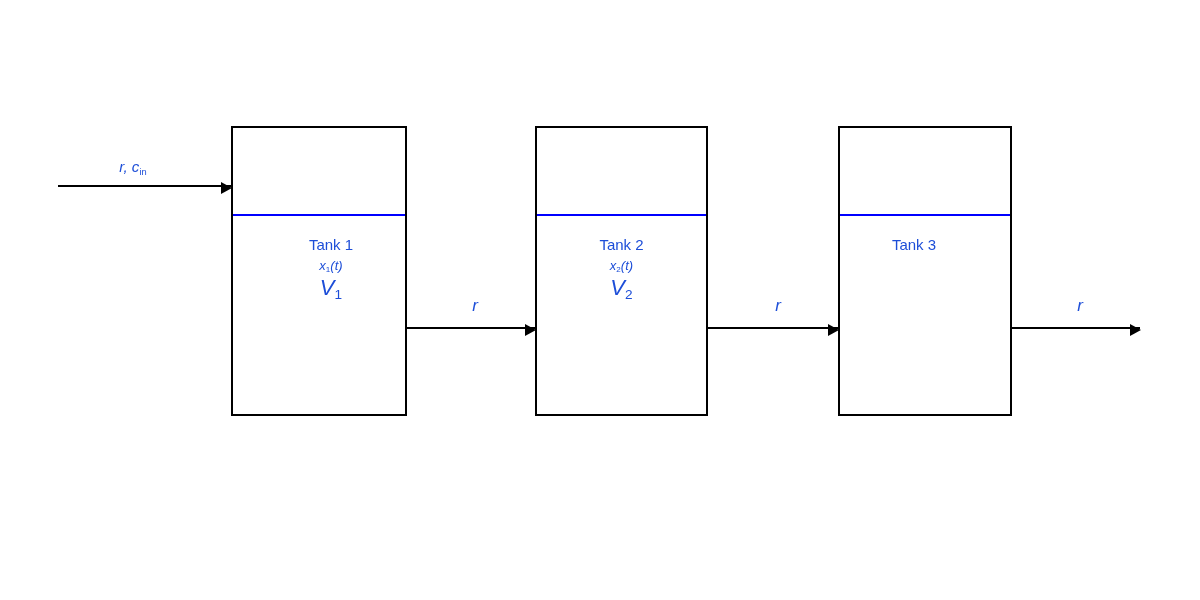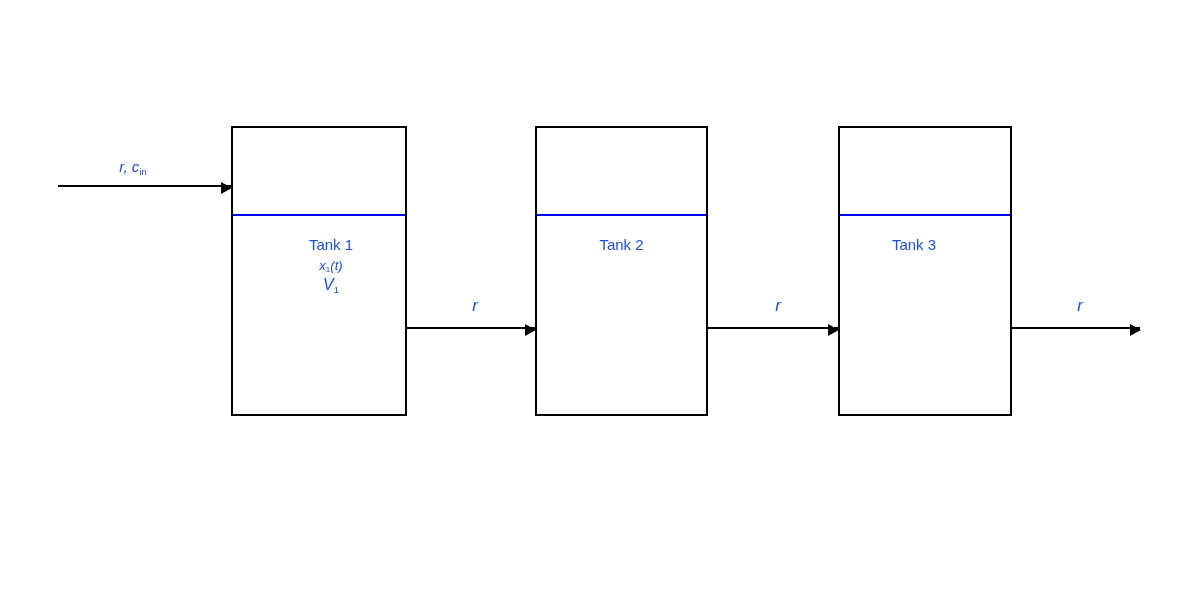--- a/index.html
+++ b/index.html
@@ -39,21 +39,21 @@
     font-size: 15px;
     font-style: normal;
     padding-bottom: 7px;
   }
   .tank-var {
     font-size: 13px;
     font-style: italic;
     padding-bottom: 5px;
   }
   .tank-vol {
-    font-size: 16px;
+    font-size: 22px;
     font-style: italic;
   }
   sub {
     font-size: 0.62em;
     font-style: normal;
     vertical-align: baseline;
     position: relative;
     top: 0.30em;
   }
   .paren { font-style: italic; }
@@ -118,20 +118,22 @@
     <div class="tank-vol"><span>V</span><sub>1</sub></div>
   </div>
 
   <div class="flow-label" style="left:415px; top:296px; width:120px;">r</div>
   <div class="arrow" style="left:407px; top:327px; width:128px;"></div>
 
   <div class="tank" style="left:535px; top:126px; width:173px; height:290px;"></div>
   <div class="waterline" style="left:537px; top:214px; width:169px;"></div>
   <div class="tank-labels" style="left:535px; top:237px; width:173px;">
     <div class="tank-name">Tank 2</div>
+    <div class="tank-var"><span>x</span><sub>2</sub><span class="paren">(t)</span></div>
+    <div class="tank-vol"><span>V</span><sub>2</sub></div>
   </div>
 
   <div class="flow-label" style="left:718px; top:296px; width:120px;">r</div>
   <div class="arrow" style="left:708px; top:327px; width:130px;"></div>
 
   <div class="tank" style="left:838px; top:126px; width:174px; height:290px;"></div>
   <div class="waterline" style="left:840px; top:214px; width:170px;"></div>
   <div class="tank-labels" style="left:838px; top:237px; width:152px;">
     <div class="tank-name">Tank 3</div>
   </div>

